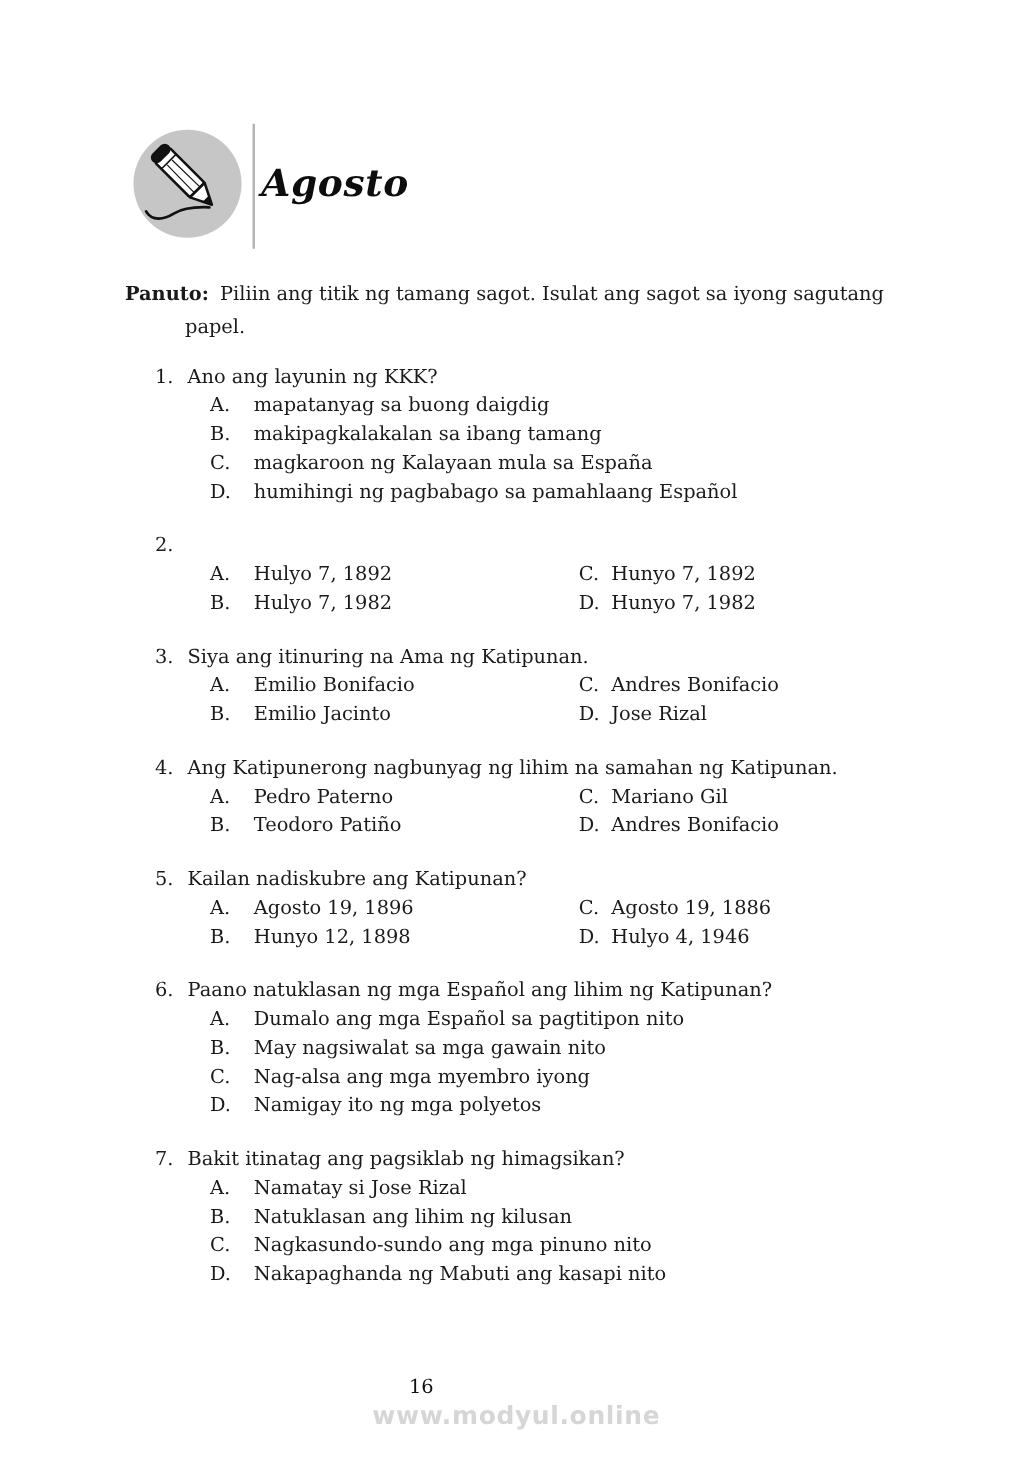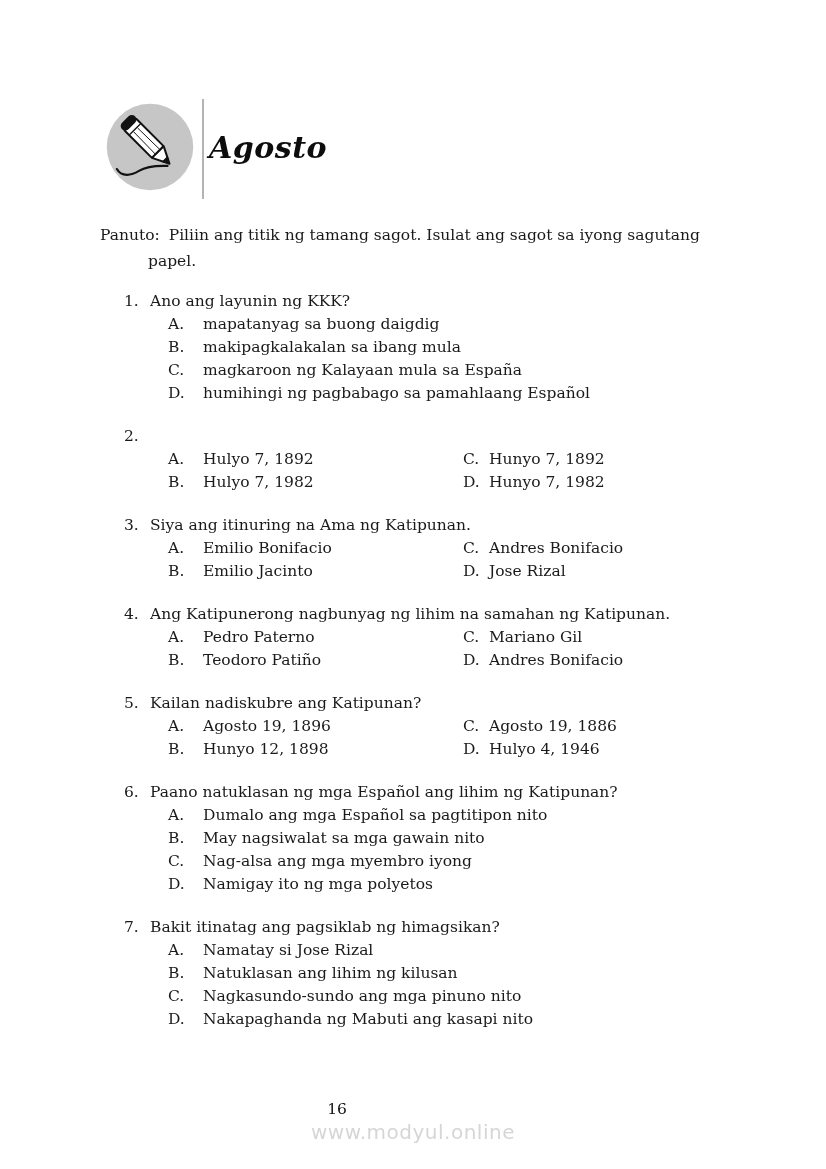--- a/index.html
+++ b/index.html
@@ -27,21 +27,21 @@
     font-size: 30px; font-weight: 700; font-style: italic;
     letter-spacing: 0.5px; color: #0d0d0d;
   }
 
   
   .instructions {
     position: absolute; left: 100px; top: 222px; width: 634px;
     font-size: 15.5px; line-height: 26px;
     padding-left: 48px; text-indent: -48px;
   }
-  .instructions .label { margin-right: 9px; }
+  .instructions .label { margin-right: 9px; font-weight: bold; }
 
   
   .questions {
     position: absolute; left: 124px; top: 290px; width: 690px;
     font-size: 15.5px; line-height: 23px;
   }
   .question { margin-bottom: 20px; }
   .q-line { display: flex; white-space: nowrap; }
   .q-num { width: 26px; flex: 0 0 26px; }
   .options-single { margin-left: 44px; }
@@ -56,21 +56,21 @@
 
   
   .page-number {
     position: absolute; left: 0; top: 1100px; width: 674px;
     text-align: center; font-size: 15.5px; color: #111111;
   }
   .watermark {
     position: absolute; left: 0; top: 1120px; width: 826px;
     text-align: center;
     font-family: "DejaVu Sans", "Liberation Sans", sans-serif;
-    font-size: 20px; letter-spacing: 0.5px; color: #d6d6d6;
+    font-size: 20px; letter-spacing: 0.5px; color: #d6d6d6; font-weight: bold;
   }
 </style>
 </head>
 <body>
 
 <div class="page">
 
   <div class="header-icon">
     <svg viewBox="0 0 100 100" width="92" height="92" aria-hidden="true">
       <circle cx="50" cy="50" r="47" fill="#c6c6c6"></circle>
@@ -98,21 +98,21 @@
         <span class="q-num">1.</span>
         <span class="q-text">Ano ang layunin ng KKK?</span>
       </div>
       <div class="options-single">
         <div class="opt">
           <span class="opt-letter">A.</span>
           <span class="opt-text">mapatanyag sa buong daigdig</span>
         </div>
         <div class="opt">
           <span class="opt-letter">B.</span>
-          <span class="opt-text">makipagkalakalan sa ibang mula</span>
+          <span class="opt-text">makipagkalakalan sa ibang tamang</span>
         </div>
         <div class="opt">
           <span class="opt-letter">C.</span>
           <span class="opt-text">magkaroon ng Kalayaan mula sa España</span>
         </div>
         <div class="opt">
           <span class="opt-letter">D.</span>
           <span class="opt-text">humihingi ng pagbabago sa pamahlaang Español</span>
         </div>
       </div>

